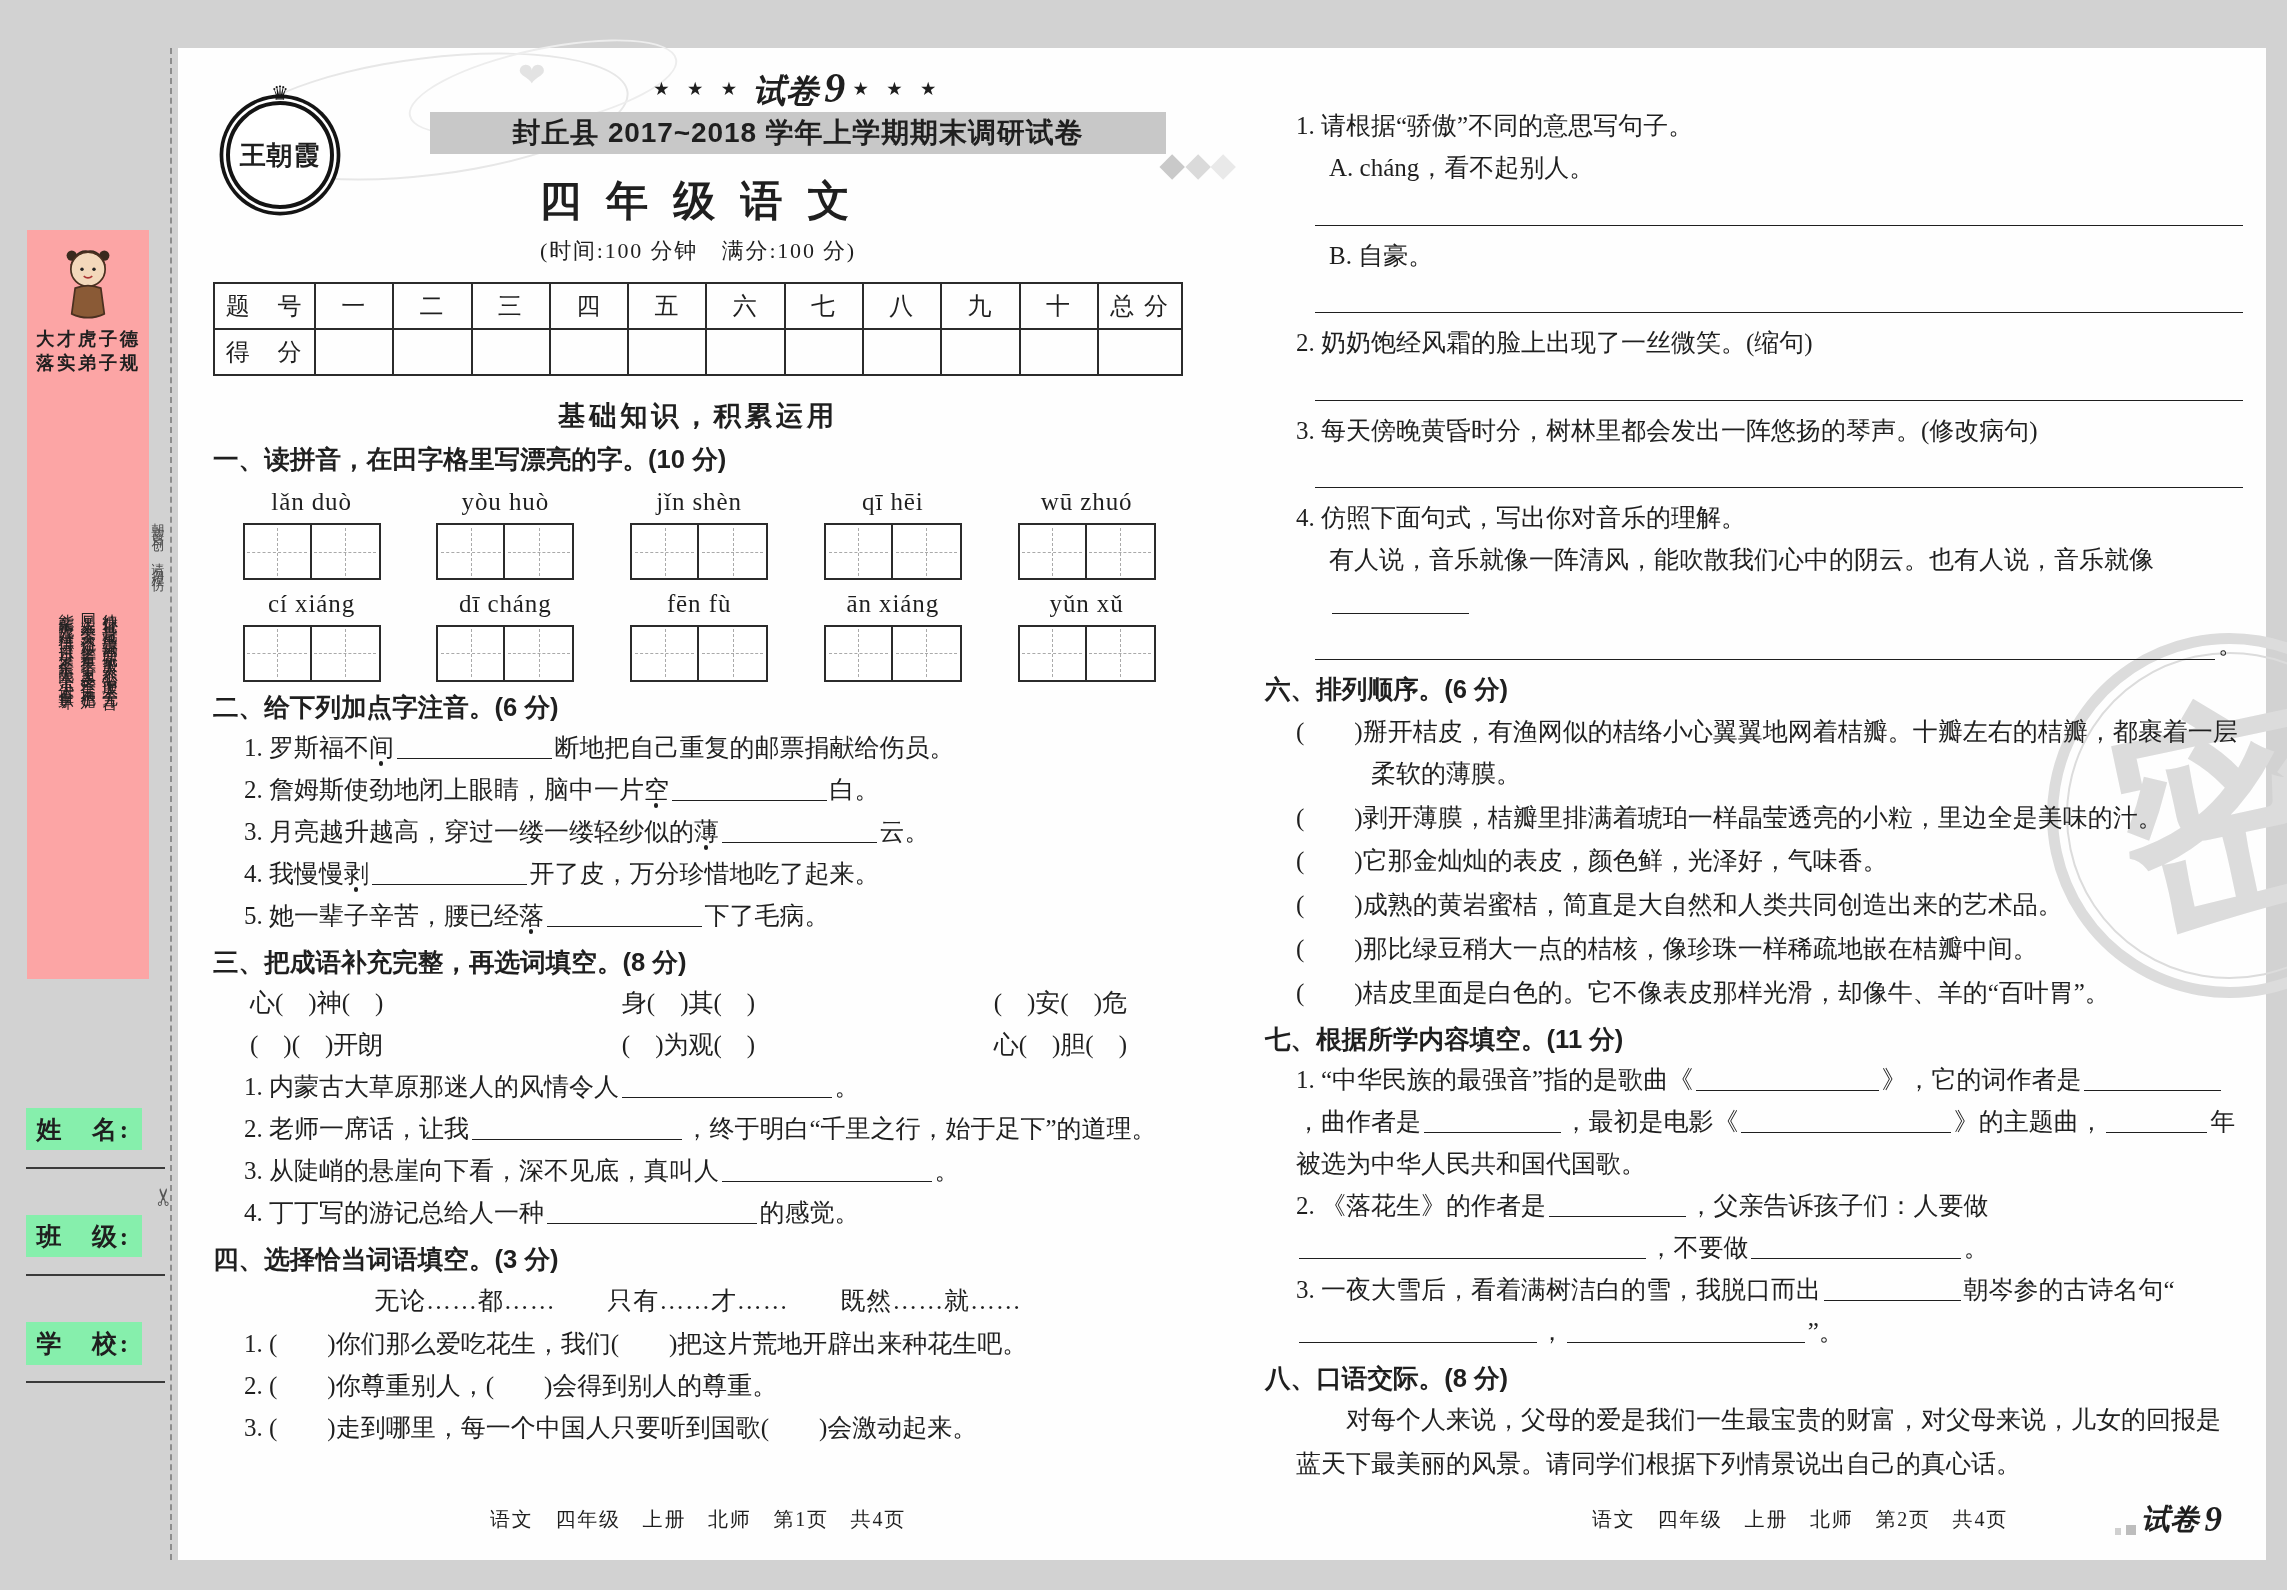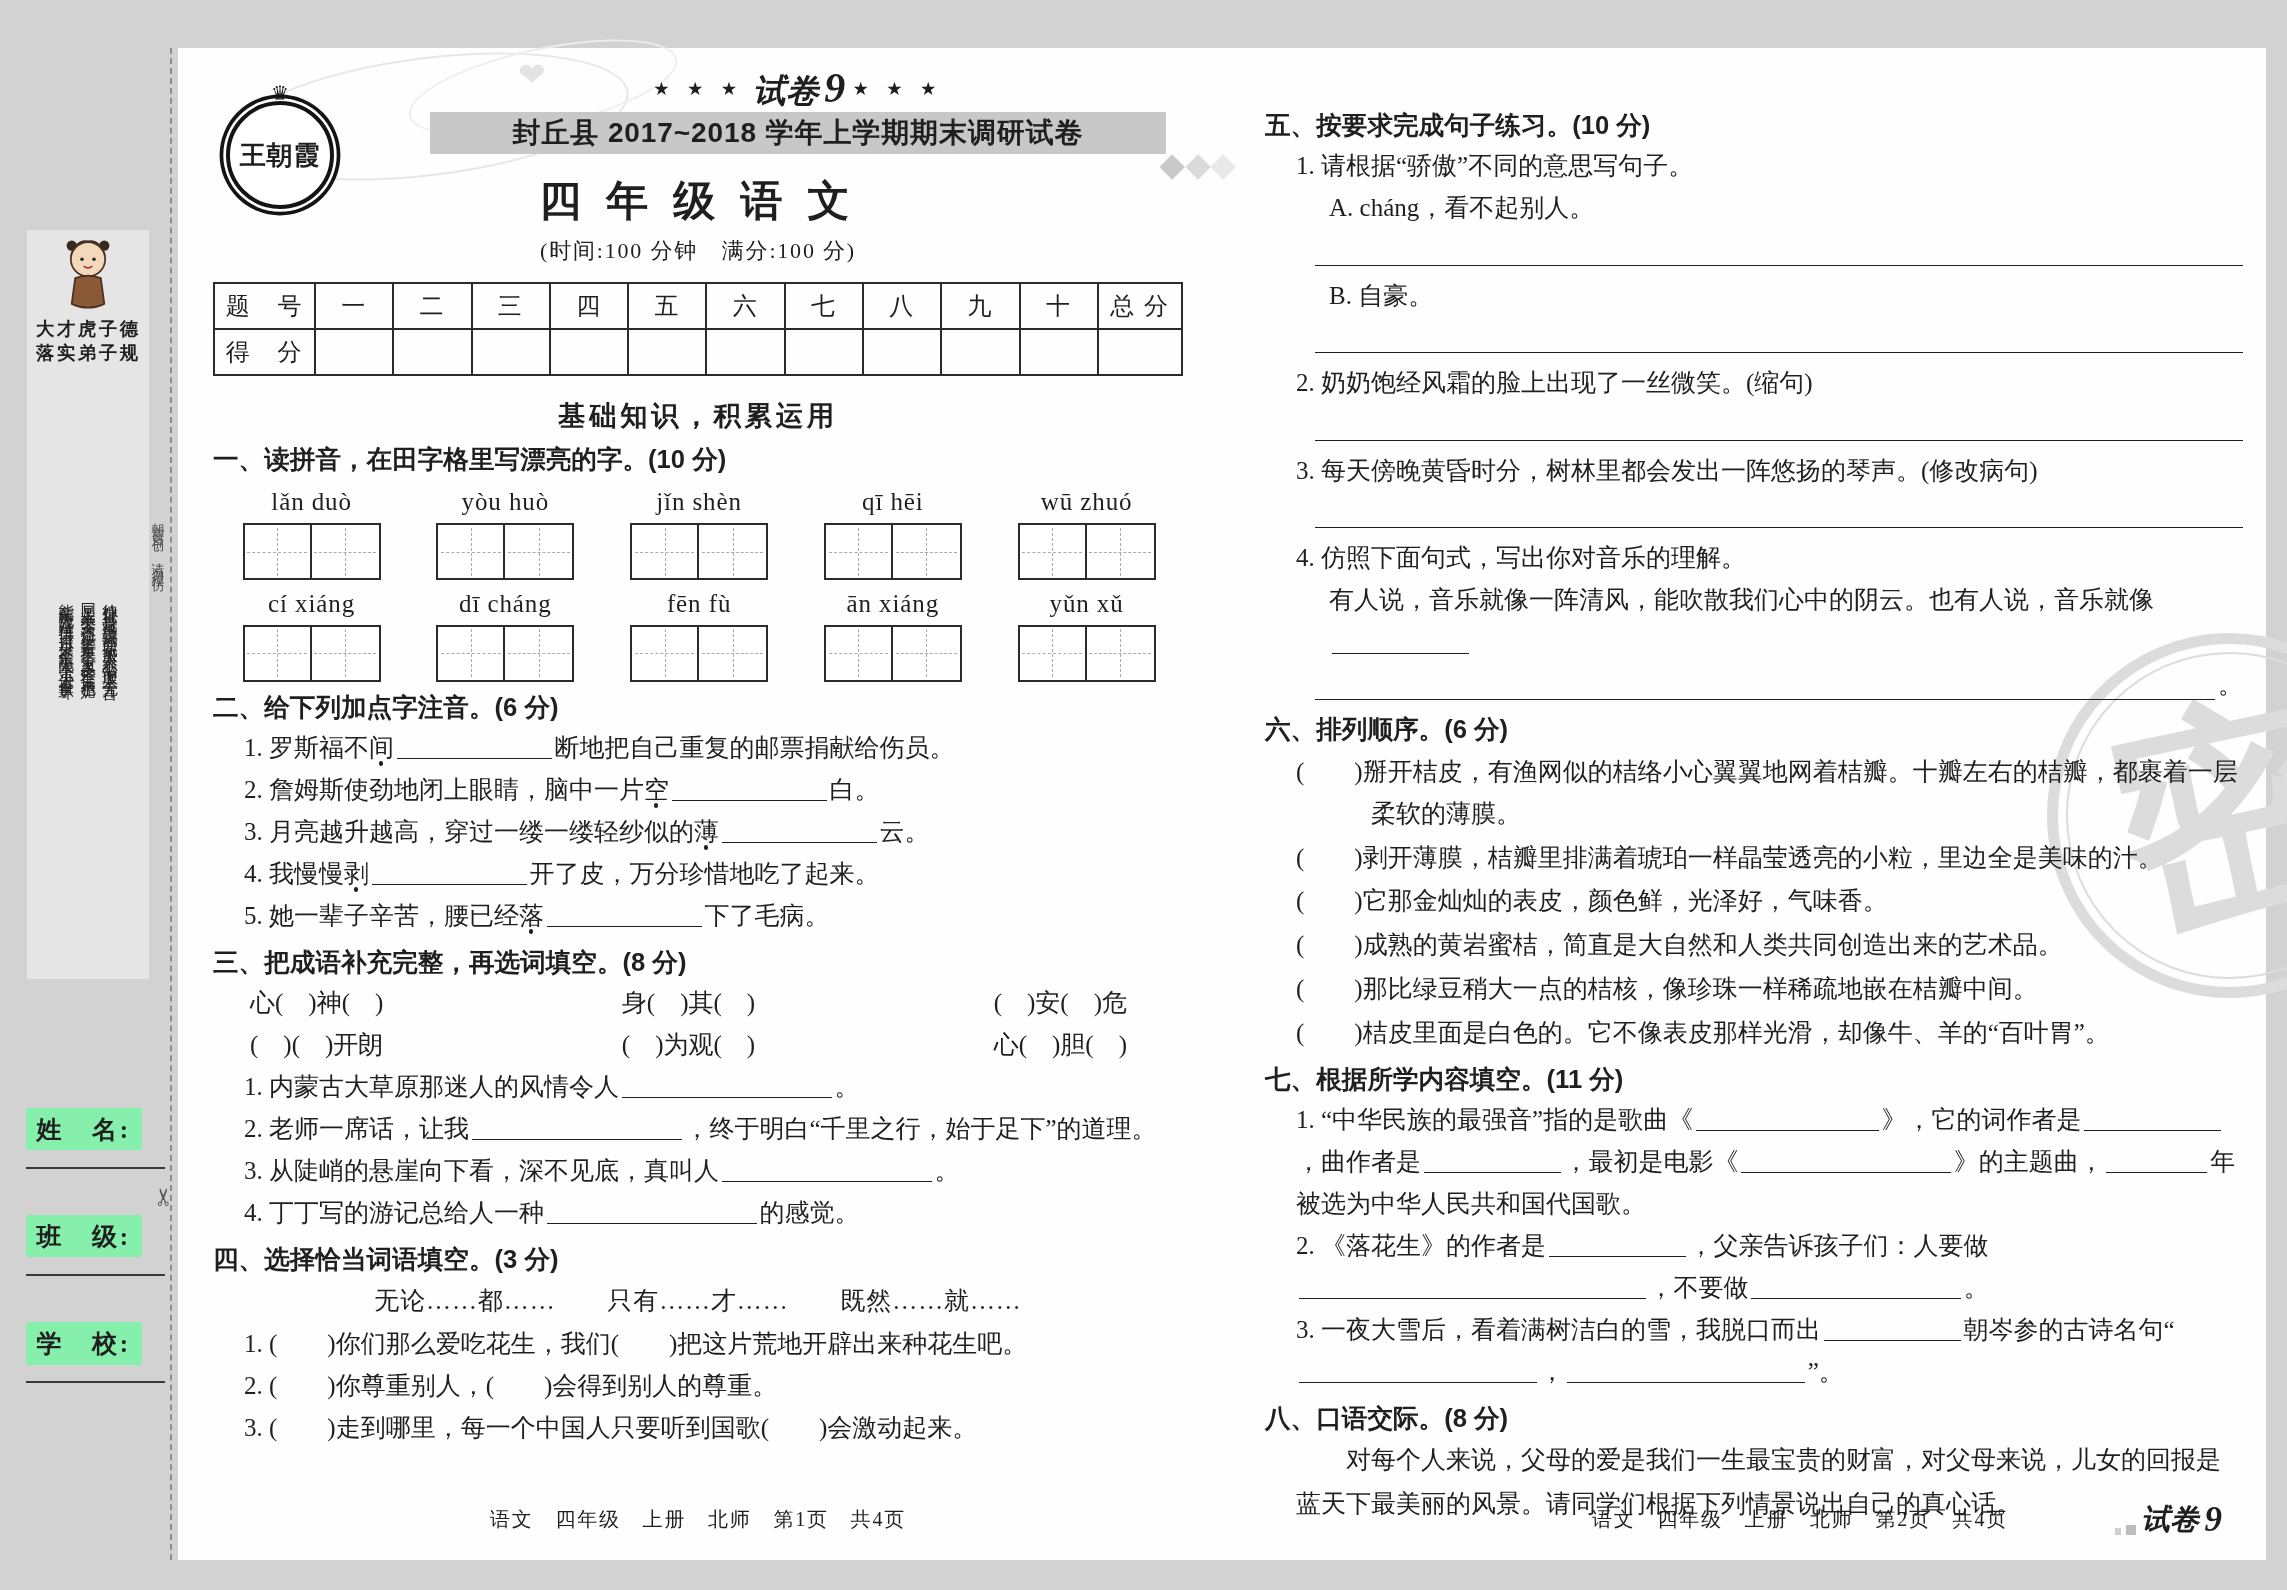--- a/index.html
+++ b/index.html
@@ -8,21 +8,21 @@
 
   .stage { position:relative; width:2287px; height:1591px; background:#d2d2d2; overflow:hidden; }
   .paper { position:absolute; left:178px; top:48px; width:2088px; height:1512px; background:#fefefe; }
 
   
   .fold-line { position:absolute; left:170px; top:48px; height:1512px; width:0; border-left:2.7px dashed #8d8d8d; }
   .fold-notice { position:absolute; left:149px; top:512px; writing-mode:vertical-rl; font-size:12.8px; letter-spacing:5.5px; color:#4a4a4a; }
   .scissors { position:absolute; left:154px; top:1183px; font-size:24px; color:#555; transform:rotate(-90deg); }
 
   
-  .side-panel { position:absolute; left:27.4px; top:230px; width:122px; height:749px; background:#e5e5e5; text-align:center; padding-top:3px; }
+  .side-panel { position:absolute; left:27.4px; top:230px; width:122px; height:749px; background:#fca5a5; text-align:center; padding-top:13px; }
   .motto { font-family:"Liberation Sans", sans-serif; font-weight:bold; font-size:18.3px; letter-spacing:2.7px; line-height:24px; }
   .verses { writing-mode:vertical-rl; height:512px; margin:11px auto 0; display:inline-block; font-size:15.5px; letter-spacing:1.8px; line-height:1; color:#222; }
   .verses .vcol { margin:0 6.4px; }
 
   .who-block { position:absolute; left:25.6px; top:1076px; width:151px; }
   .who-field { margin-bottom:14.6px; }
   .who-field .lab { display:inline-block; background:#86efac; padding:4.6px 11px; font-size:25px; font-weight:600; letter-spacing:2.7px;margin-top:32px; }
   .who-field .wline { margin-top:16.4px; width:139px; border-bottom:2.7px solid #3a3a3a; }
 
   
@@ -333,21 +333,20 @@
 
       <div class="q-title">四、选择恰当词语填空。(3 分)</div>
       <div class="options-line">无论……都……　　只有……才……　　既然……就……</div>
       <div class="item">1. (　　)你们那么爱吃花生，我们(　　)把这片荒地开辟出来种花生吧。</div>
       <div class="item">2. (　　)你尊重别人，(　　)会得到别人的尊重。</div>
       <div class="item">3. (　　)走到哪里，每一个中国人只要听到国歌(　　)会激动起来。</div>
     </div>
 
     <div class="col-right">
 
-      <div class="q-title" style="margin-top:0">五、按要求完成句子练习。(10 分)</div>
       <div class="item">1. 请根据“骄傲”不同的意思写句子。</div>
       <div class="subitem">A. cháng，看不起别人。</div>
       <div class="ans-row">
           <span class="rule"></span>
         </div>
       <div class="subitem">B. 自豪。</div>
       <div class="ans-row">
           <span class="rule"></span>
         </div>
       <div class="item">2. 奶奶饱经风霜的脸上出现了一丝微笑。(缩句)</div>

